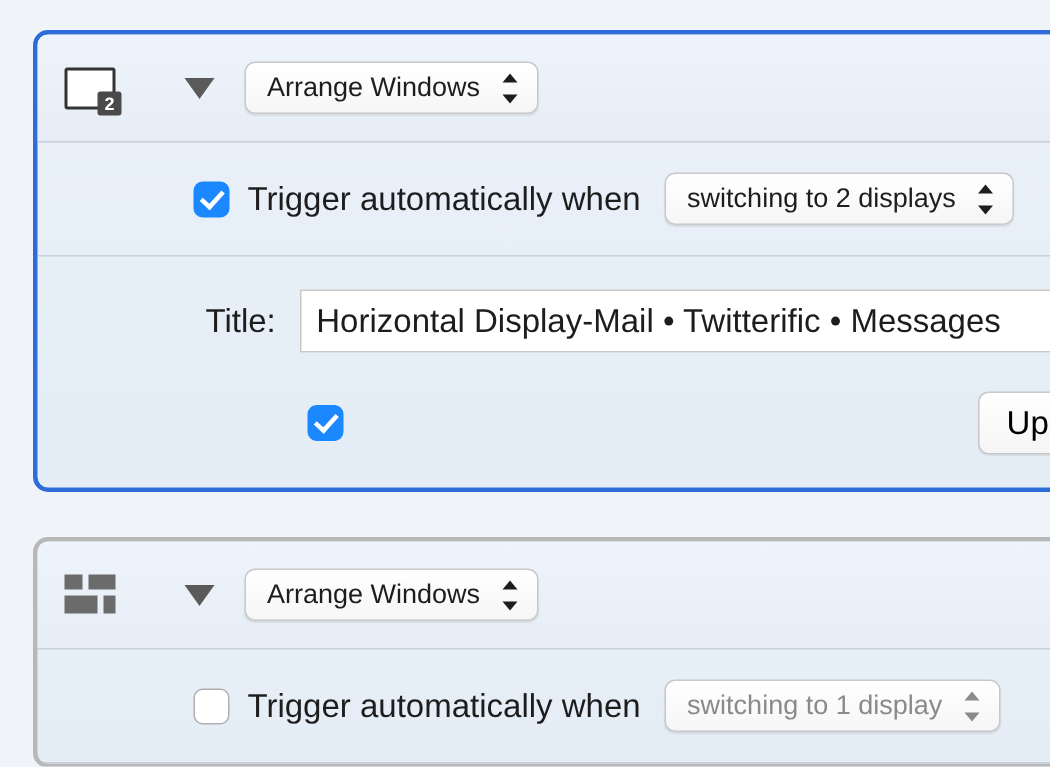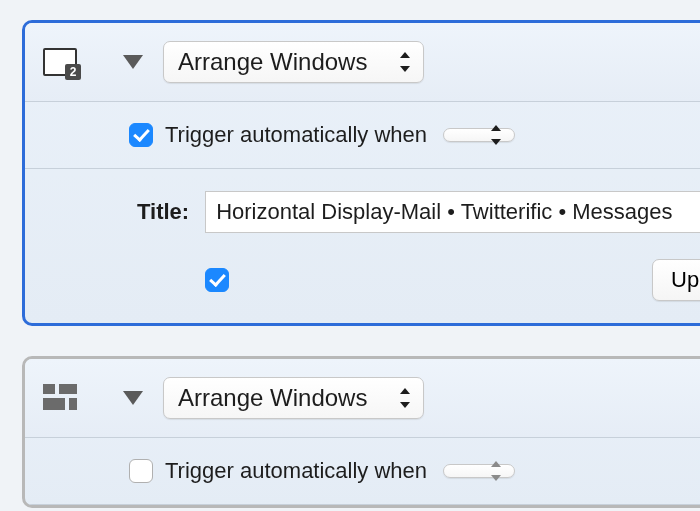--- a/index.html
+++ b/index.html
@@ -92,22 +92,22 @@
       linear-gradient(#6b6b6b,#6b6b6b) 16px 0/18px 10px no-repeat,
       linear-gradient(#6b6b6b,#6b6b6b) 0 14px/22px 12px no-repeat,
       linear-gradient(#6b6b6b,#6b6b6b) 26px 14px/8px 12px no-repeat;
   }
   .popup-btn{
     display:inline-flex;
     align-items:center;
     background:linear-gradient(to bottom,#ffffff,#f6f6f6);
     border:1px solid var(--btn-border);
     border-radius:7px;
-    padding:6px 56px 6px 14px;
-    font-size:24px;
+    padding:6px 38px 6px 14px;
+    font-size:18px;
     color:var(--text);
     position:relative;
     box-shadow:0 1px 1px rgba(0,0,0,.08);
     cursor:pointer;
   }
   .popup-btn.disabled,
   .popup-btn.disabled .stepper{color:var(--gray-text);}
   .popup-btn .stepper{
     position:absolute;
     right:10px;top:50%;transform:translateY(-50%);
@@ -139,21 +139,21 @@
   .chk:checked::after{
     content:"";
     position:absolute;
     left:7px;top:2px;
     width:6px;height:12px;
     border:solid #fff;
     border-width:0 3px 3px 0;
     transform:rotate(42deg);
   }
   .title-label{
-    font-weight:700;
+    font-weight:400;
     margin-right:16px;
     white-space:nowrap;
   }
   .text-input{
     flex:1;
     font-size:22px;
     padding:7px 10px;
     border:1px solid var(--btn-border);
     border-radius:0;
     background:#fff;
@@ -184,20 +184,21 @@
       <span>Arrange Windows</span>
       <span class="stepper"></span>
     </span>
   </div>
 
   <div class="row middle-row">
     <input type="checkbox" class="chk" checked="" style="">
     <span class="lbl">Trigger automatically when</span>
     <span style="width:16px"></span>
     <span class="popup-btn">
+      <span>switching to 2 displays</span>
       <span class="stepper"></span>
     </span>
   </div>
 
   <div class="row title-row">
     <span class="title-label">Title:</span>
     <input class="text-input" type="text" value="Horizontal Display-Mail • Twitterific • Messages" style="">
   </div>
 
   <div class="row opts-row">
@@ -216,17 +217,18 @@
       <span>Arrange Windows</span>
       <span class="stepper"></span>
     </span>
   </div>
 
   <div class="row middle-row">
     <input type="checkbox" class="chk" style="">
     <span class="lbl">Trigger automatically when</span>
     <span style="width:16px"></span>
     <span class="popup-btn disabled">
+      <span>switching to 1 display</span>
       <span class="stepper"></span>
     </span>
   </div>
 
 </div>
 
 </body></html>

